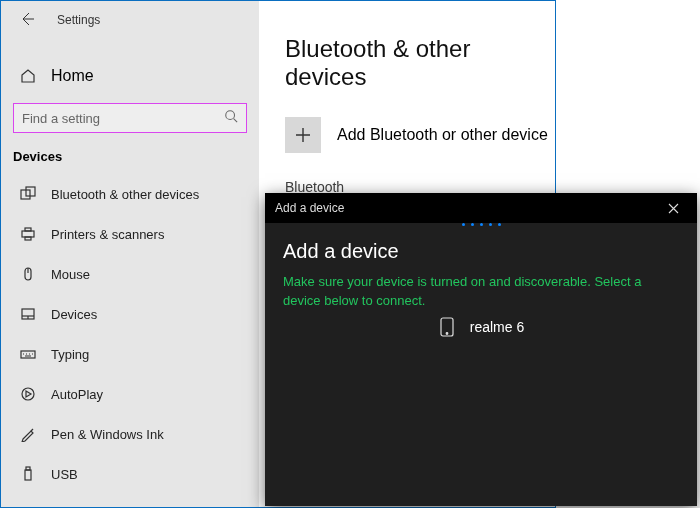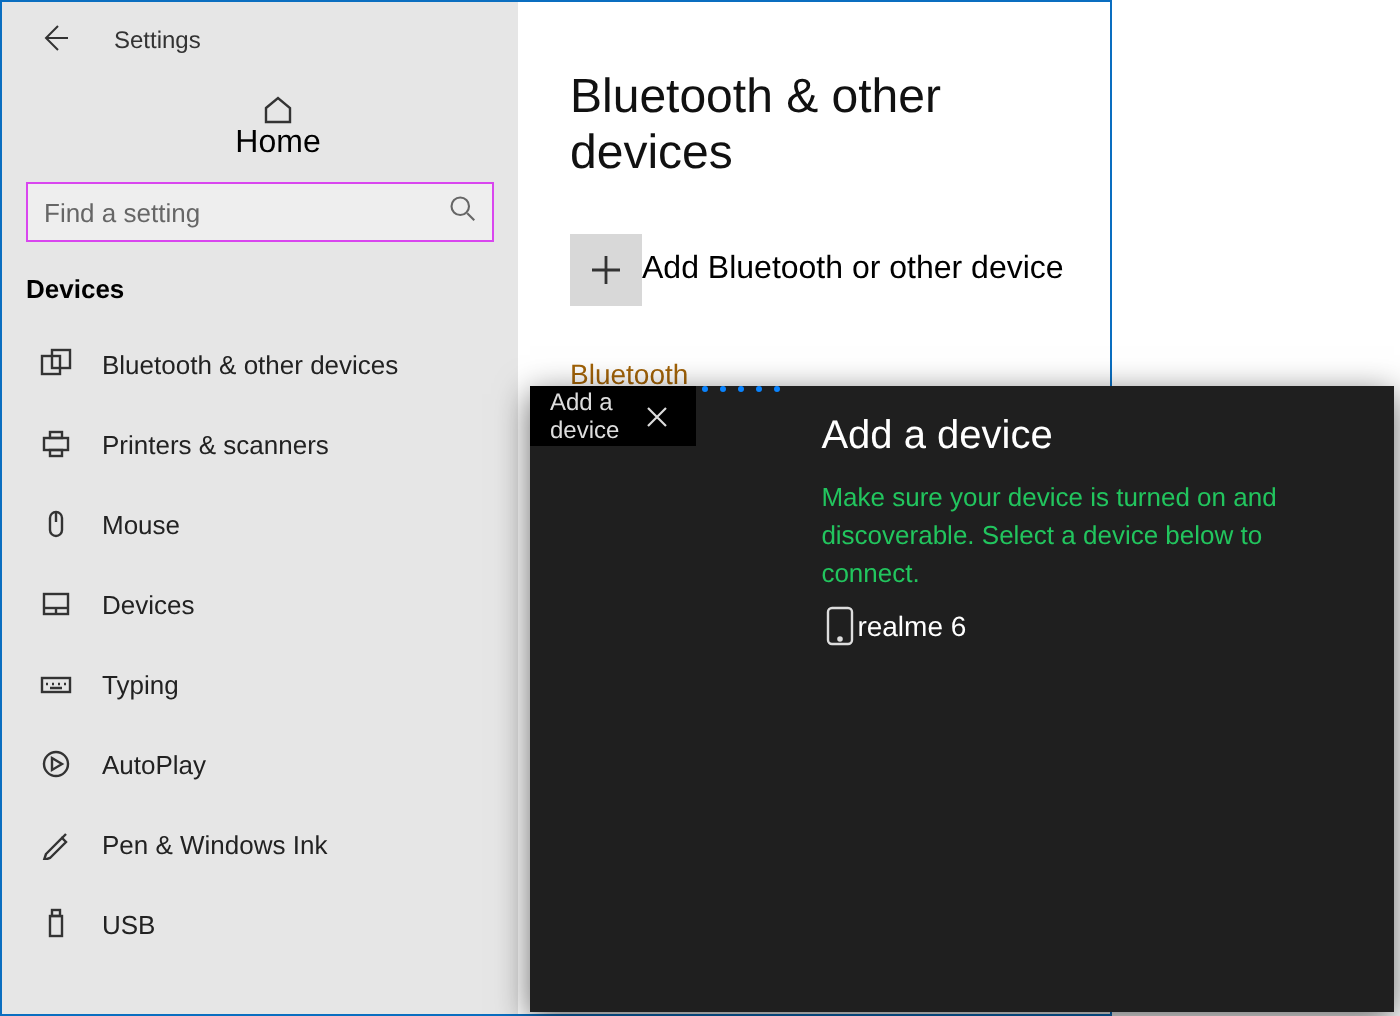--- a/index.html
+++ b/index.html
@@ -2,53 +2,53 @@
 <html><head>
 <meta charset="utf-8">
 <style>
   * { box-sizing: border-box; margin: 0; padding: 0; font-family: "Segoe UI", Arial, sans-serif; }
   html, body { width: 700px; height: 508px; overflow: hidden; }
   .window { width: 556px; height: 508px; border: 1px solid #0a6ec0; display: flex; background: #fff; position: relative; }
   .sidebar { width: 258px; background: #e6e6e6; height: 100%; display: flex; flex-direction: column; }
   .sb-top { padding: 8px 0 0 18px; }
   .back-row { height: 22px; display: flex; align-items: center; gap: 22px; color: #333; font-size: 12px; }
   .back-row svg { width: 16px; height: 16px; }
-  .home-row { display: flex; align-items: center; height: 34px; margin-top: 16px; padding-left: 0; cursor: default; flex-direction: column; }
+  .home-row { display: flex; align-items: center; gap: 14px; height: 34px; margin-top: 28px; padding-left: 0; cursor: default; }
   .home-row .icon { width: 18px; display:flex; justify-content:center; }
   .search-wrap { margin: 10px 12px 0 12px; }
   .search { display:flex; align-items:center; height: 30px; border: 1px solid #d946ef; background: #eee; padding: 12px 8px; }
   .search input { flex:1; border:none; outline:none; background:transparent; font-size: 13px; color:#333; }
   .search input::placeholder { color:#666; }
   .sb-group-title { font-weight:600; font-size:13px; padding: 16px 12px 10px 12px; }
   .sb-items { display:flex; flex-direction:column; }
   .sb-item { display:flex; align-items:center; gap:14px; height:40px; padding-left:18px; font-size:13px; color:#222; cursor:default; }
   .sb-item .icon { width:18px; display:flex; justify-content:center; align-items:center; }
   .sb-item .icon svg { width:16px; height:16px; stroke:#333; }
   .main { flex:1; padding: 34px 0 0 26px; }
   .page-title { font-size: 24px; font-weight: 400; color:#111; margin-bottom: 26px;}
-  .add-row { display:flex; align-items:center; margin-bottom:26px;}
+  .add-row { display:flex; align-items:center; gap:16px; margin-bottom:26px;}
   .add-tile { width:36px; height:36px; background:#d8d8d8; display:flex; align-items:center; justify-content:center; }
   .add-tile svg { width:18px; height:18px; stroke:#333; }
-  .section-label { font-size:14px; color:#a16207; margin-bottom:6px;}
+  .section-label { font-size:14px; color:#404040; margin-bottom:6px;}
   .toggle-row { display:flex; align-items:center; gap:14px; }
   .toggle { width:40px; height:18px; border-radius:9px; background:#0078d7; position:relative; }
   .toggle::after { content:""; position:absolute; right:2px; top:2px; width:14px; height:14px; border-radius:50%; background:#fff; }
   .toggle-label { font-size:13px; }
 
-  .dialog { position:absolute; left:264px; top:192px; width:432px; height:313px; background:#1f1f1f; color:#fff; display:flex; flex-direction:row; box-shadow:0 4px 16px rgba(0,0,0,0.6); }
+  .dialog { position:absolute; left:264px; top:192px; width:432px; height:313px; background:#1f1f1f; color:#fff; display:flex; flex-direction:column; box-shadow:0 4px 16px rgba(0,0,0,0.6); }
   .dlg-titlebar { height:30px; background:#000; display:flex; align-items:center; justify-content:space-between; padding:0 10px; }
   .dlg-titlebar-text { font-size:12px; color:#ddd; }
   .dlg-close { width:28px; height:28px; display:flex; align-items:center; justify-content:center; cursor:default; }
   .dlg-close svg { width:11px; height:11px; stroke:#ddd; }
   .dlg-ribbon { height:3px; display:flex; justify-content:center; align-items:center;}
   .dlg-ribbon .dot { width:3px; height:3px; background:#0a84ff; border-radius:50%; margin:0 3px;}
   .dlg-body { padding: 14px 18px 0 18px; }
   .dlg-heading { font-size:20px; font-weight:400; margin-bottom:10px; }
   .dlg-sub { font-size:13px; color:#22c55e; line-height:1.45; }
-  .dev-item { display:flex; align-items:center; padding:6px 0; cursor:default; }
+  .dev-item { display:flex; align-items:center; gap:14px; padding:6px 0; cursor:default;justify-content:center; }
   .dev-item .icon { width:18px; display:flex; justify-content:center;}
   .dev-item .icon svg { width:14px; height:20px; stroke:#ddd; fill:none; }
   .dev-name { font-size:14px; }
 </style>
 </head>
 <body>
 
 <div class="window">
   <div class="sidebar">
     <div class="sb-top">

